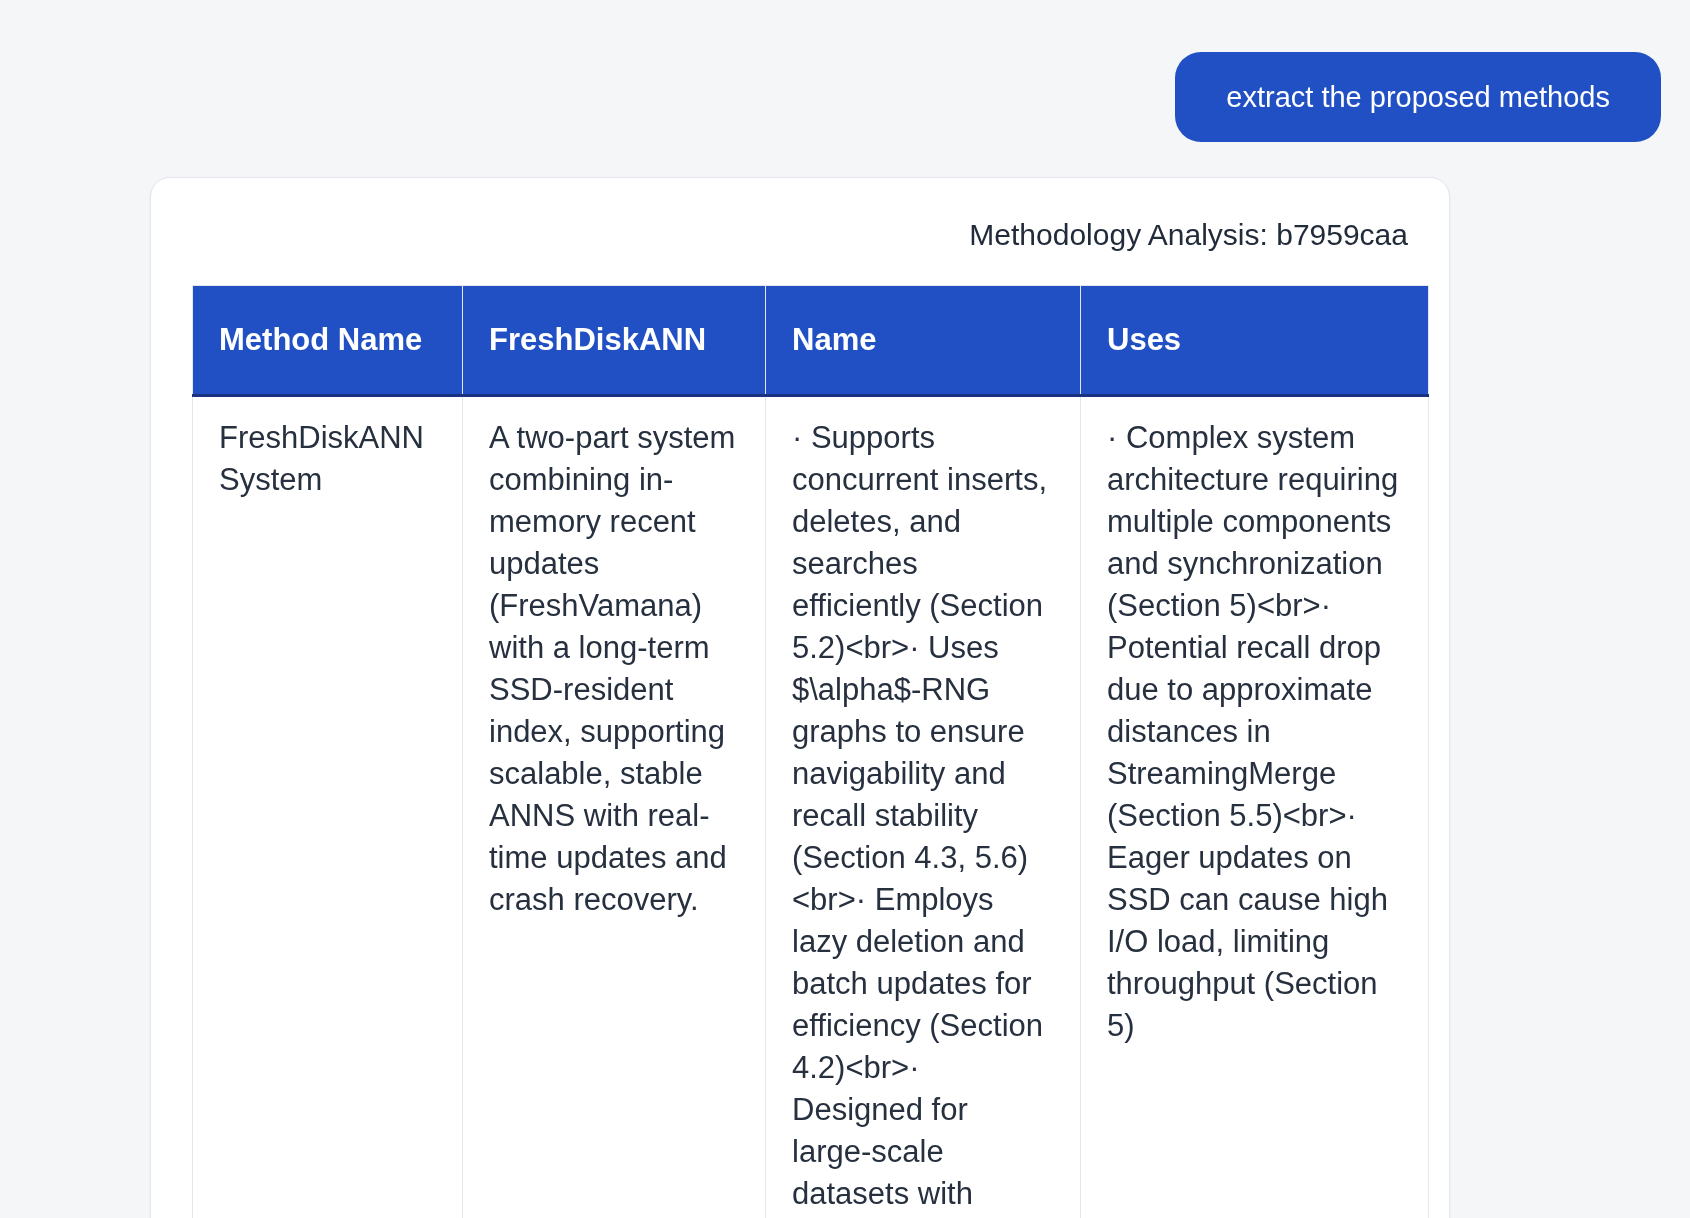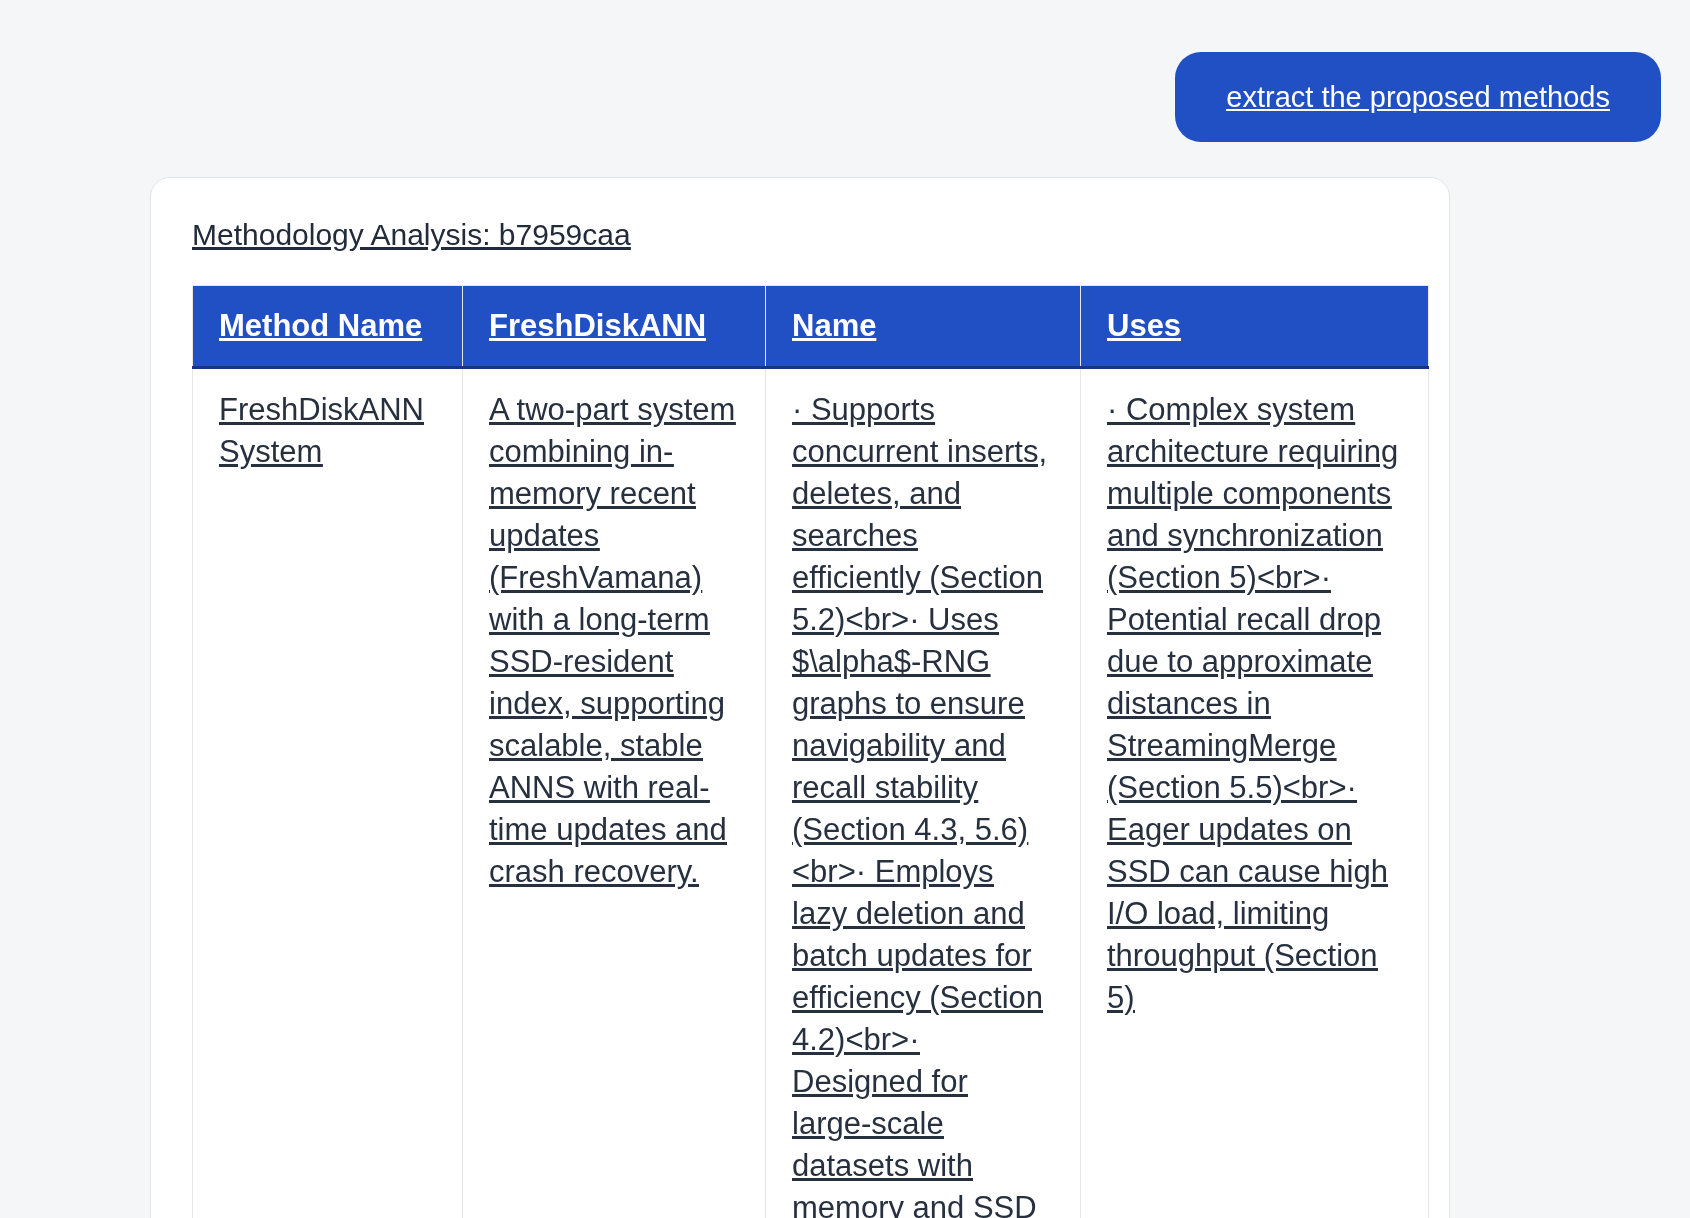--- a/index.html
+++ b/index.html
@@ -1,15 +1,15 @@
 <!DOCTYPE html>
 <html><head>
 <meta charset="utf-8">
 <style>
-  * { margin: 9px; padding: 0; box-sizing: border-box; text-decoration: underline; }
+  * { margin: 9px; padding: 0; box-sizing: border-box; }
   html, body {
     width: 1690px; height: 1218px;
     overflow: hidden;
     background: #f5f6f8;
     font-family: "Liberation Sans", "DejaVu Sans", sans-serif;
     color: #27303f;
     position: relative;
   }
 
   
@@ -37,40 +37,41 @@
     border-radius: 20px;
     box-shadow: 0 1px 3px rgba(15, 23, 42, 0.04);
     padding: 30px 32px;
   }
 
   .card-title {
     font-size: 30px;
     line-height: 36px;
     font-weight: 400;
     color: #222b3a;
+    text-align: right;
   }
 
   table.method-table {
     margin-top: 32px;
     width: 1236px;
     table-layout: fixed;
     border-collapse: collapse;
   }
   .method-table col.c1 { width: 270px; }
   .method-table col.c2 { width: 303px; }
   .method-table col.c3 { width: 315px; }
   .method-table col.c4 { width: 348px; }
 
   .method-table th {
     background: #2150c4;
     color: #ffffff;
     font-size: 31px;
     font-weight: 700;
     text-align: left;
-    padding: 22px 26px;
+    padding: 36px 26px;
     border: 1px solid #e5e7eb;
     border-bottom: 3px solid #1b3280;
   }
 
   .method-table td {
     vertical-align: top;
     font-size: 31px;
     line-height: 42px;
     color: #27303f;
     padding: 20px 26px 14px 26px;

